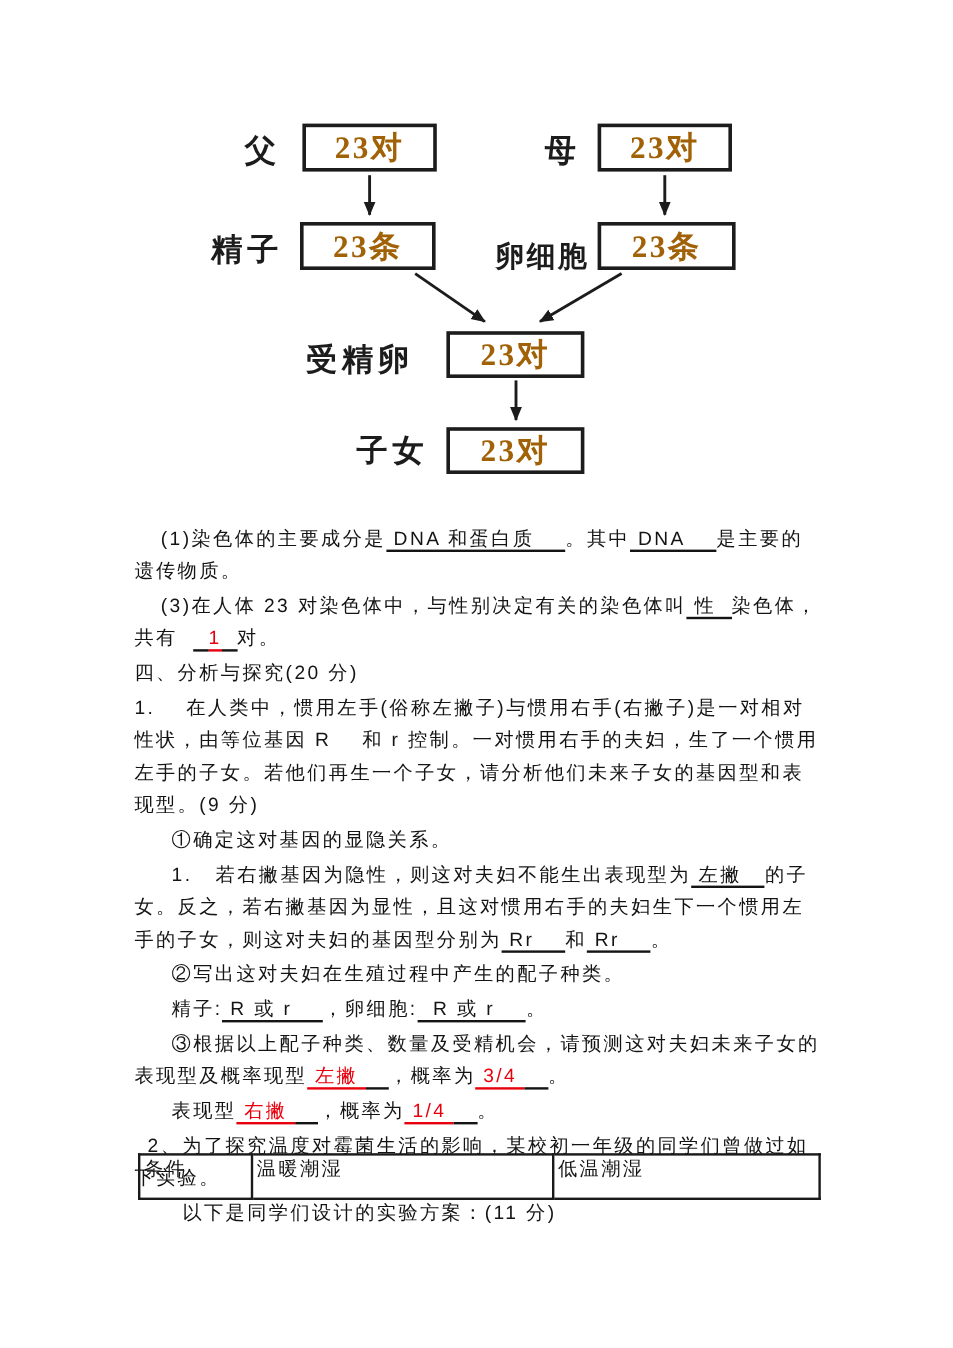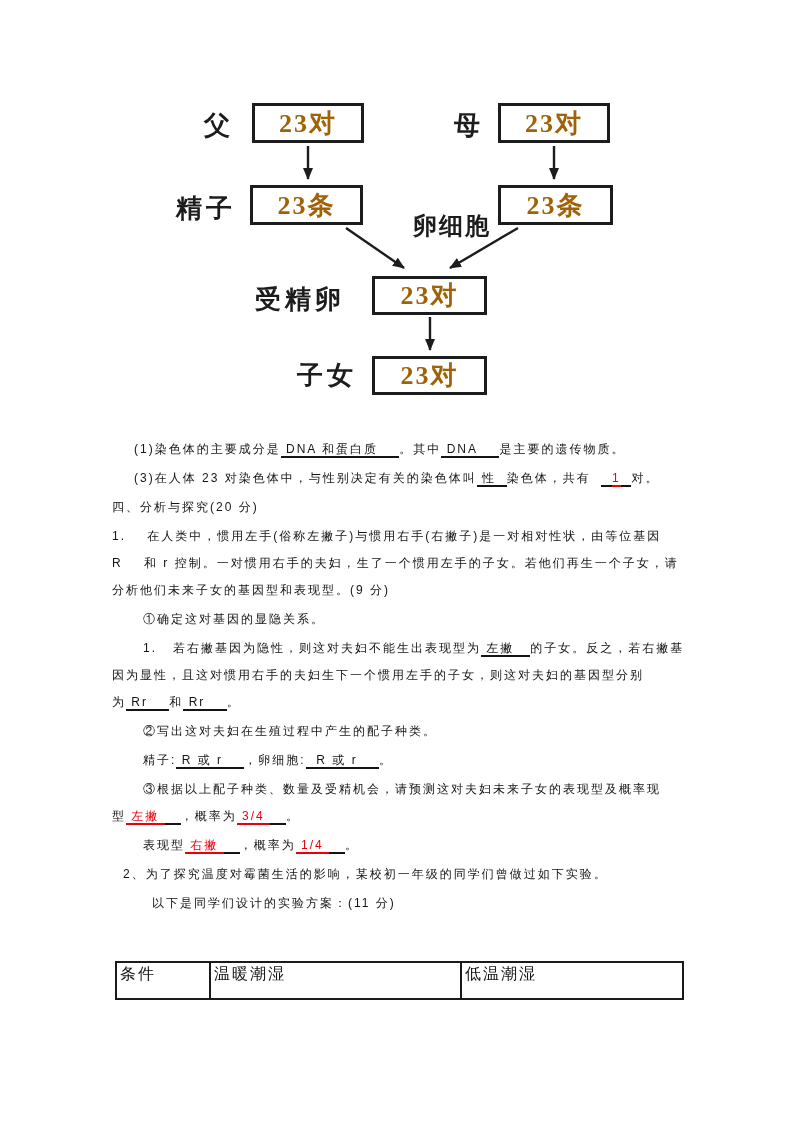--- a/index.html
+++ b/index.html
@@ -6,32 +6,32 @@
   .page{
     position:relative;width:794px;height:1123px;background:#ffffff;overflow:hidden;
     font-family:"Liberation Sans",sans-serif;color:#1a1a1a;
   }
   
   .diagram{position:absolute;left:0;top:0;width:794px;height:420px;}
   .dlabel{
     position:absolute;font-family:"Liberation Serif",serif;font-weight:700;
     font-size:26px;color:#1c1c1c;letter-spacing:4px;white-space:nowrap;
   }
-  .dlabel.small{font-size:24px;letter-spacing:2px;margin-top:12px;}
+  .dlabel.small{font-size:24px;letter-spacing:2px;}
   .dbox{
     position:absolute;border:3px solid #1c1c1c;background:#fff;
     display:flex;align-items:center;justify-content:center;
     font-family:"Liberation Serif",serif;font-weight:700;font-size:26px;
     color:#a16207;letter-spacing:2px;box-sizing:border-box;
   }
   .arrows{position:absolute;left:0;top:0;pointer-events:none;}
   
   .content{
     position:absolute;left:112px;top:436px;width:574px;
-    font-size:12px;line-height:27px;letter-spacing:2px;color:#141414;
+    font-size:16px;line-height:27px;letter-spacing:2px;color:#141414;
   }
   .content p{margin:0 0 2px 0;}
   .ind0{text-indent:0;}
   .ind1{text-indent:22px;}
   .ind2{text-indent:31px;}
   .ind3{text-indent:11px;}
   .ind4{text-indent:40px;}
   .blank{border-bottom:2px solid currentColor;white-space:pre-wrap;}
   .red{color:#e8000d;}
   

